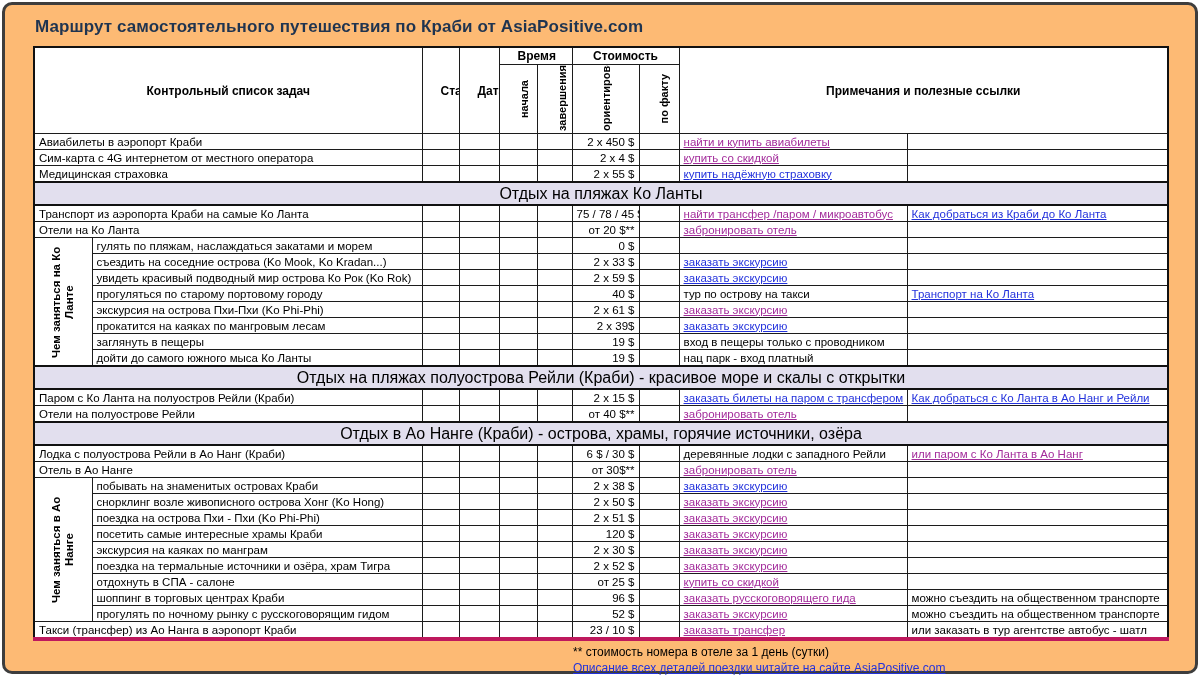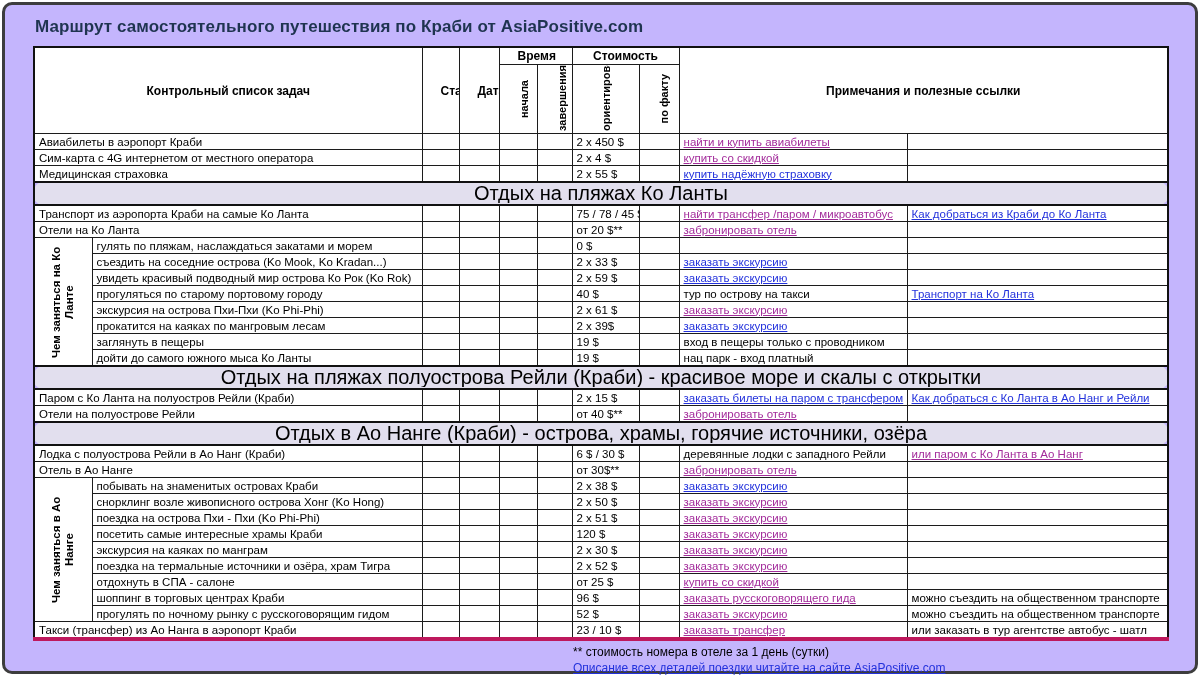--- a/index.html
+++ b/index.html
@@ -2,21 +2,21 @@
 <html lang="ru"><head>
 <meta charset="utf-8">
 <style>
   html,body{margin:0;padding:0;}
   body{
     width:1200px;height:677px;position:relative;
     font-family:"Liberation Sans",sans-serif;background:#fff;overflow:hidden;
   }
   .frame{
     position:absolute;left:2px;top:2px;right:2px;bottom:3px;
-    border:3px solid #3d3d3d;border-radius:10px;background:#c4b5fd;
+    border:3px solid #3d3d3d;border-radius:10px;background:#fdba74;
   }
   .content{position:absolute;left:28px;top:8px;width:1138px;}
   .page-title{
     font-size:17px;font-weight:bold;color:#1f3450;margin:4px 0 9px 2px;
     letter-spacing:.1px;
   }
   table.grid{
     border-collapse:collapse;table-layout:fixed;width:1136px;
     border:2px solid #111;
   }
@@ -29,25 +29,25 @@
   tr.hdr-top th{height:14px;font-size:12px;}
   tr.hdr-rot th{height:66px;}
   .vert{
     writing-mode:vertical-rl;transform:rotate(180deg);
     margin:0 auto;font-size:11px;font-weight:bold;line-height:12px;
     max-height:64px;white-space:normal;
   }
   td.glabel{text-align:center;vertical-align:middle;}
   td.glabel .vert{max-height:116px;font-size:11.5px;line-height:13px;}
   tr.section td{
-    background:#e2dfee;text-align:center;font-size:20px;line-height:17px;
+    background:#e2dfee;text-align:center;font-size:16px;line-height:17px;
     height:21px;font-weight:normal;color:#000;
-    border-top:2px solid #111;border-bottom:2px solid #111;border-radius:9px;
-  }
-  td.cost{text-align:left;margin-left:27px;}
+    border-top:2px solid #111;border-bottom:2px solid #111;
+  }
+  td.cost{text-align:right;margin-left:27px;}
   td.task{padding-left:5px;}
   td.subtask{padding-left:8px;margin-left:48px;}
   .lk{text-decoration:underline;cursor:pointer;}
   .lk-purple{color:#a32c9b;}
   .lk-blue{color:#2231dc;}
   tr.last-row td{border-bottom:4px solid #be185d;}
   .footer{margin:4px 0 0 540px;font-size:12px;line-height:15px;color:#000;}
   .footer .f-link{color:#2231dc;text-decoration:underline;cursor:pointer;display:inline-block;margin-top:1px;}
 </style>
 </head>

